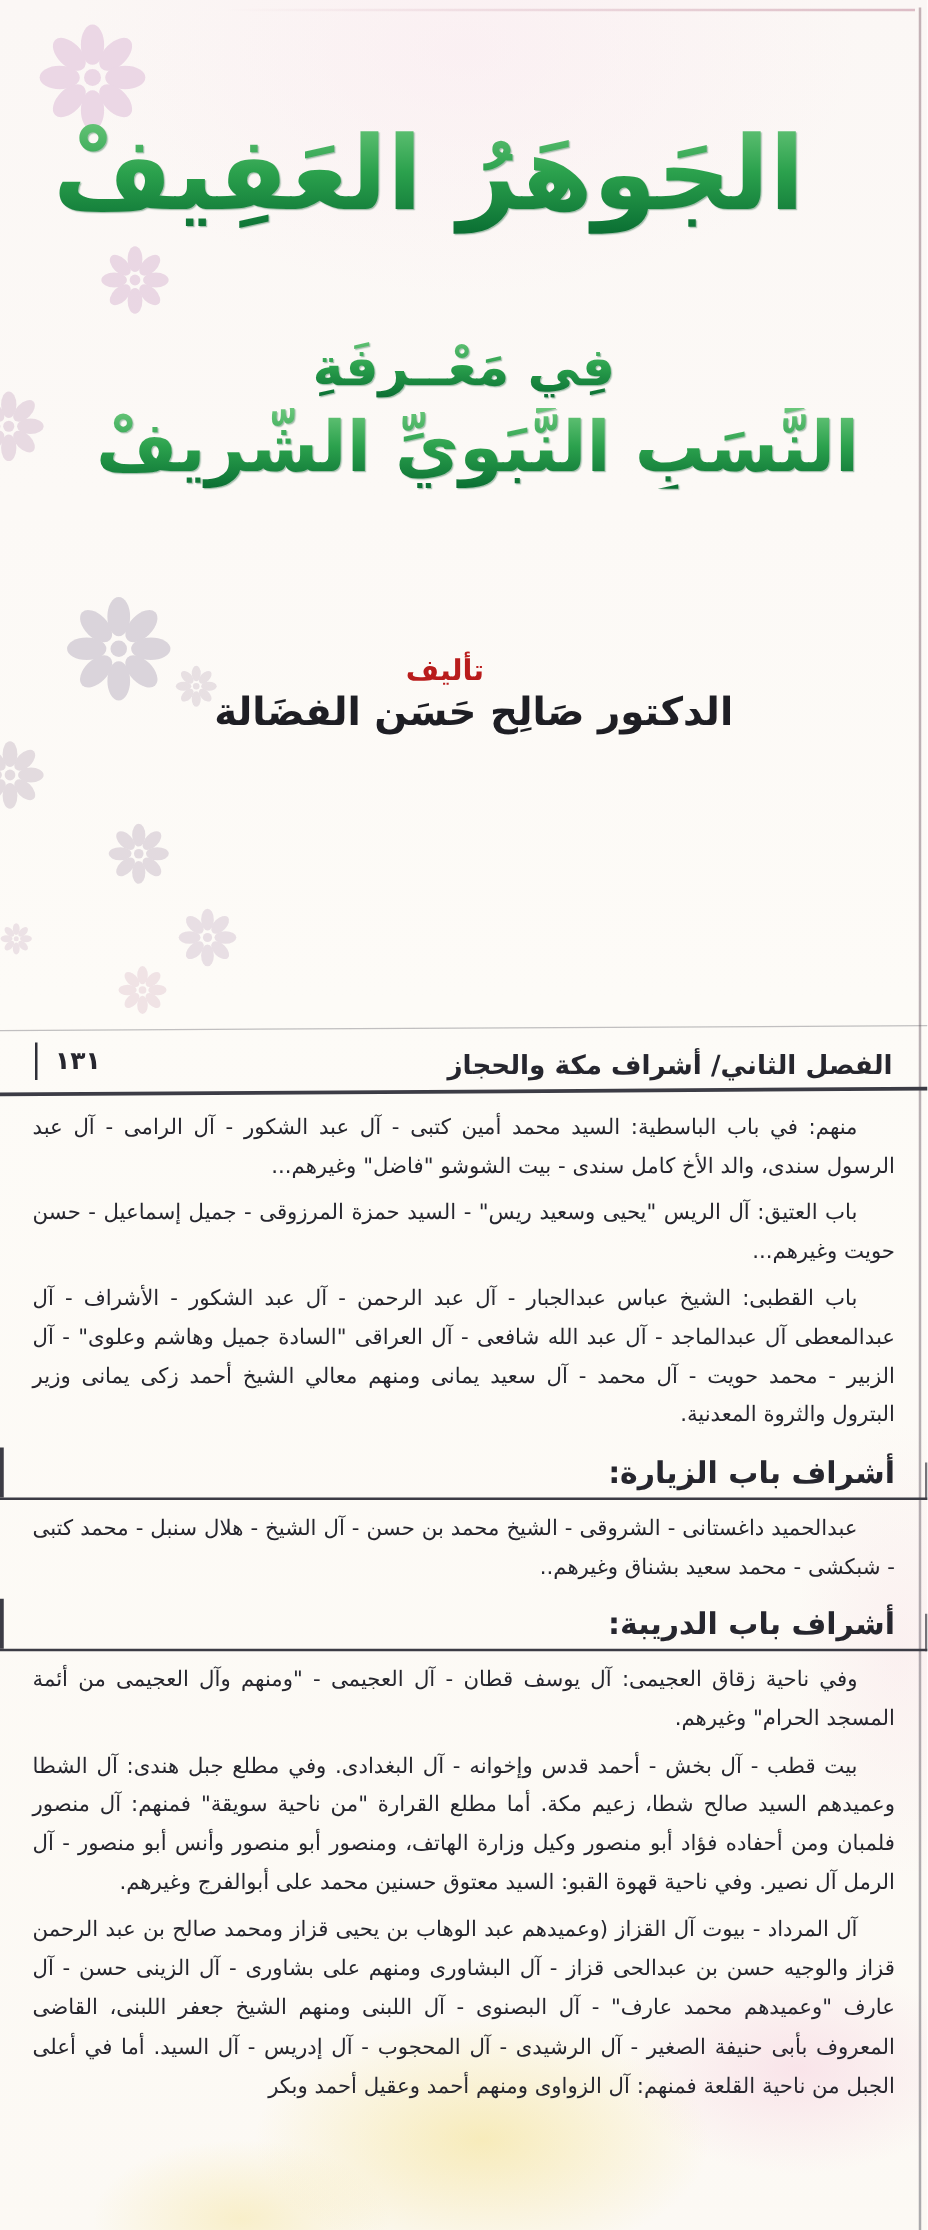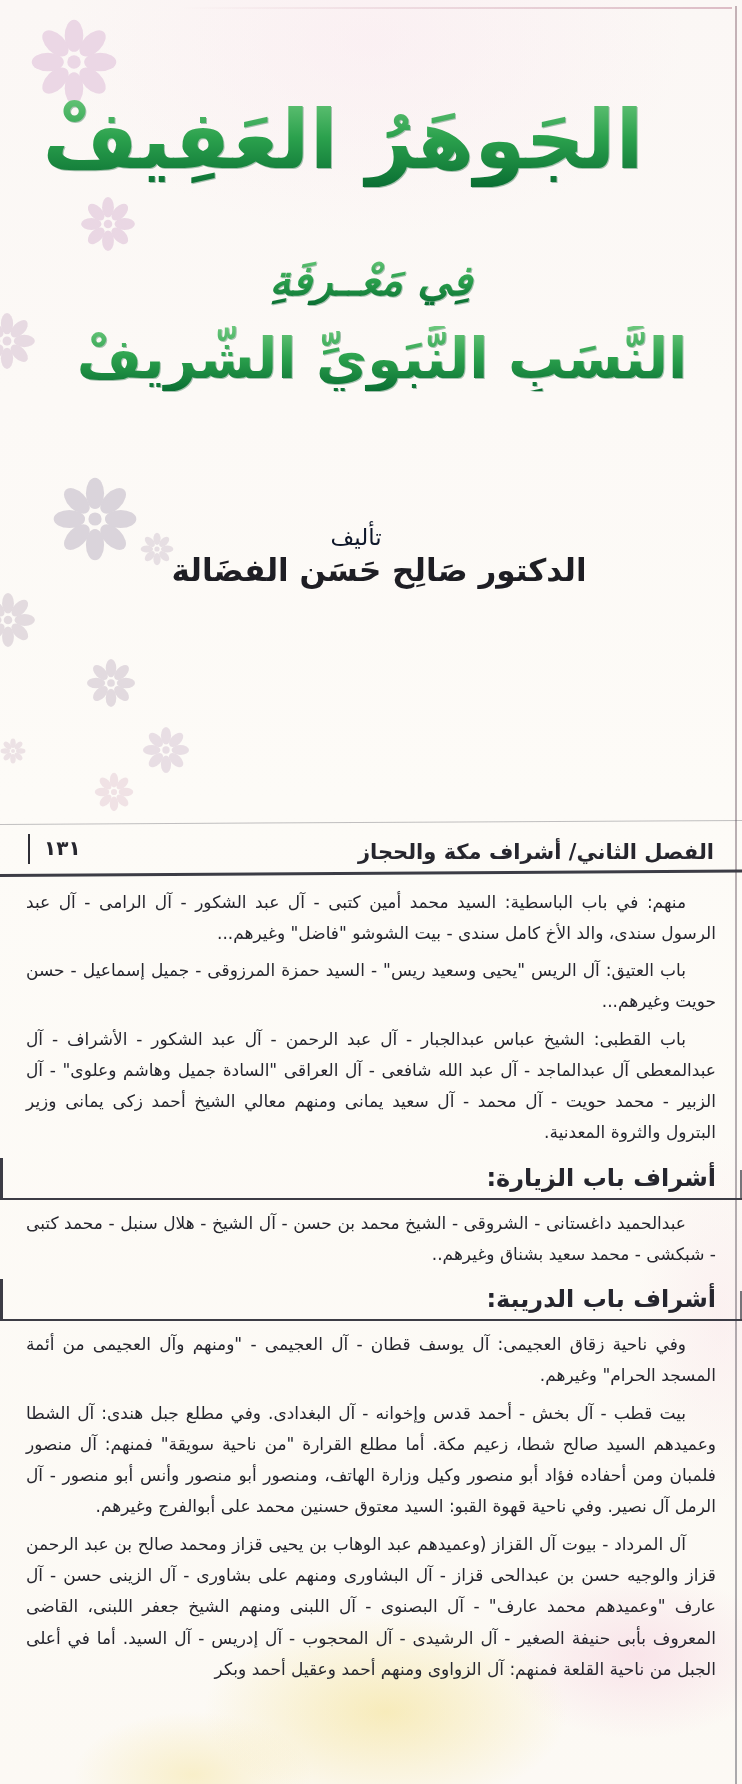--- a/index.html
+++ b/index.html
@@ -33,23 +33,23 @@
     filter:drop-shadow(1px 1px 0 rgba(10,90,42,.35));
     white-space:nowrap;
   }
   @supports (-webkit-background-clip:text){
     .gtitle{
       background:linear-gradient(180deg,#6cc87c 0%,#2ba14d 48%,#0a6f33 100%);
       -webkit-background-clip:text;background-clip:text;color:transparent;
     }
   }
   .t1{top:92px;font-size:82px;padding-right:56px;}
-  .t2{top:256px;font-size:42px;font-style:italic;}
+  .t2{top:269px;font-size:42px;}
   .t3{top:326px;font-size:56px;margin-left:22px;}
-  .byline{position:absolute;top:524px;left:0;right:30px;font-size:23px;color:#0f172a;}
+  .byline{position:absolute;top:524px;left:0;right:30px;font-size:23px;color:#b91c1c;font-weight:bold;}
   .author{position:absolute;top:552px;left:16px;right:0;font-size:31px;font-weight:bold;color:#1e1e24;letter-spacing:0;}
 
   
   .page{
     position:absolute;top:818px;left:0;width:742px;bottom:0;
     direction:rtl;color:#26262e;padding:0 26px;box-sizing:border-box;
   }
   .page-topline{position:absolute;top:4px;left:0;right:0;height:1px;background:rgba(80,80,90,.35);transform:rotate(-.3deg);}
   .page-head{
     display:flex;justify-content:space-between;align-items:flex-end;

